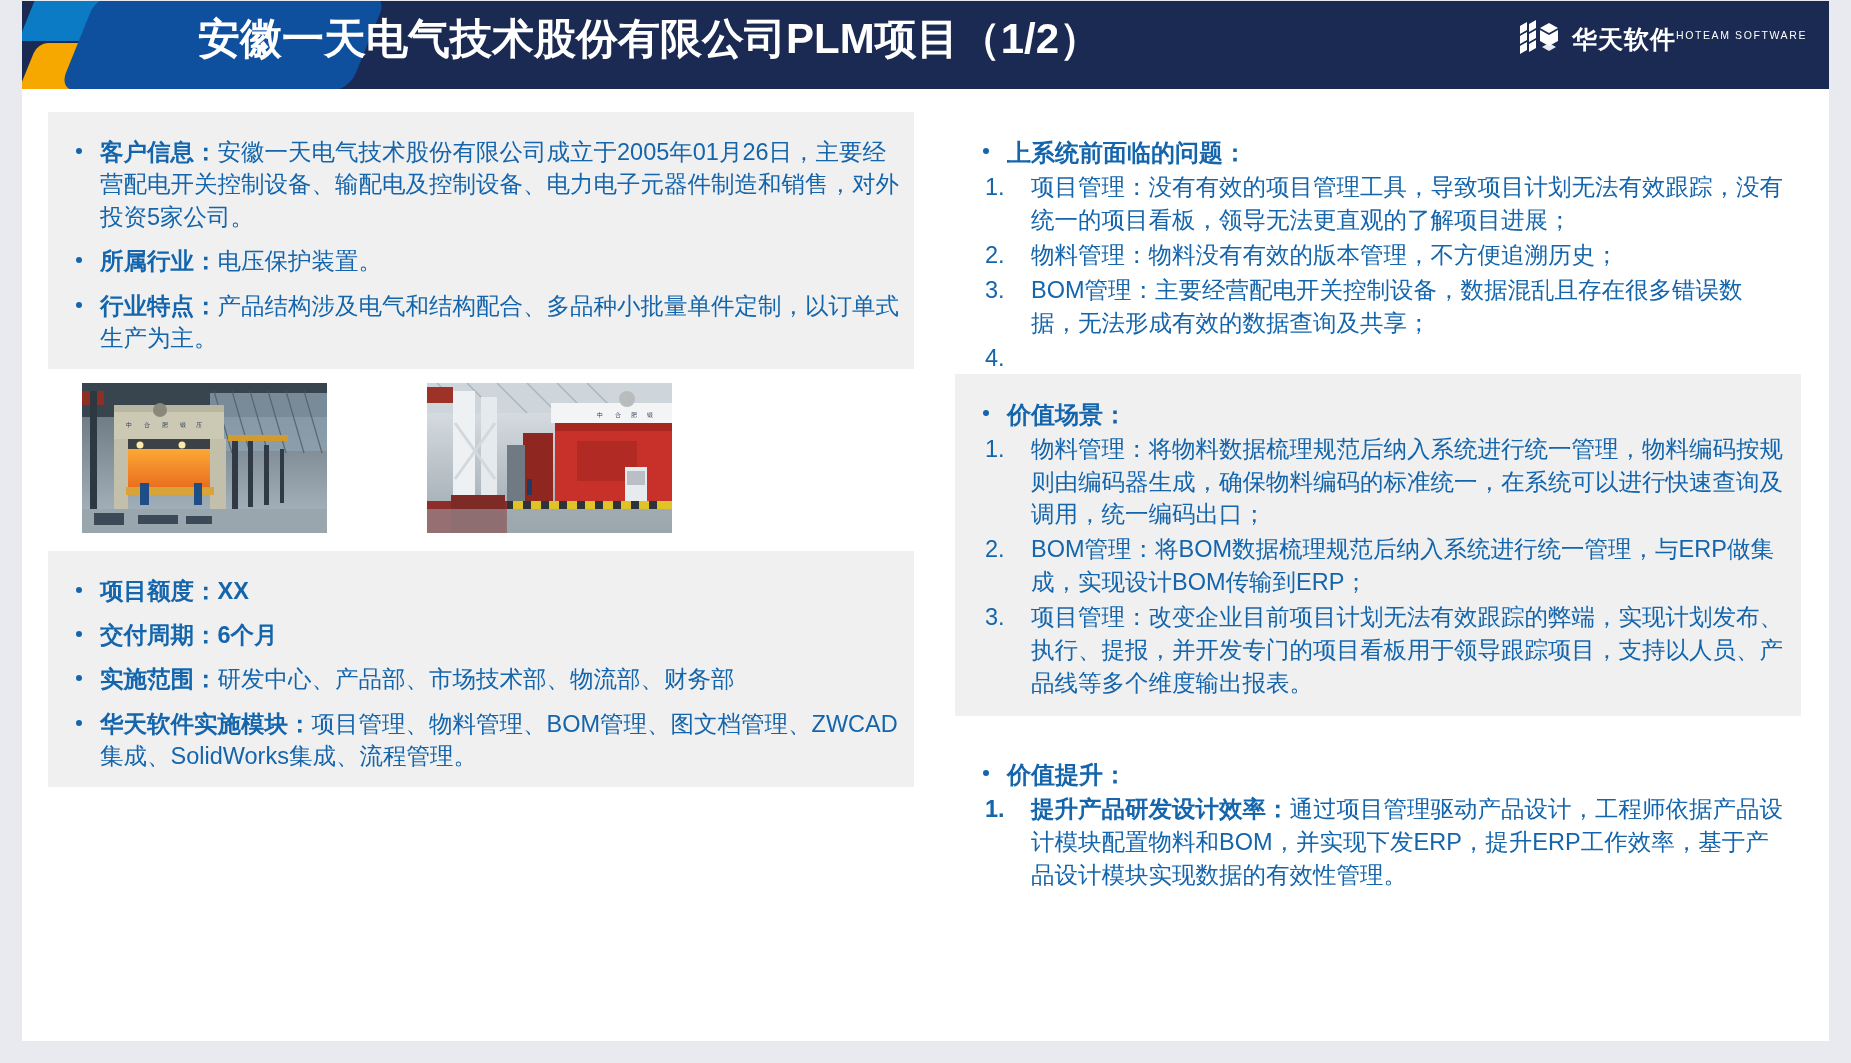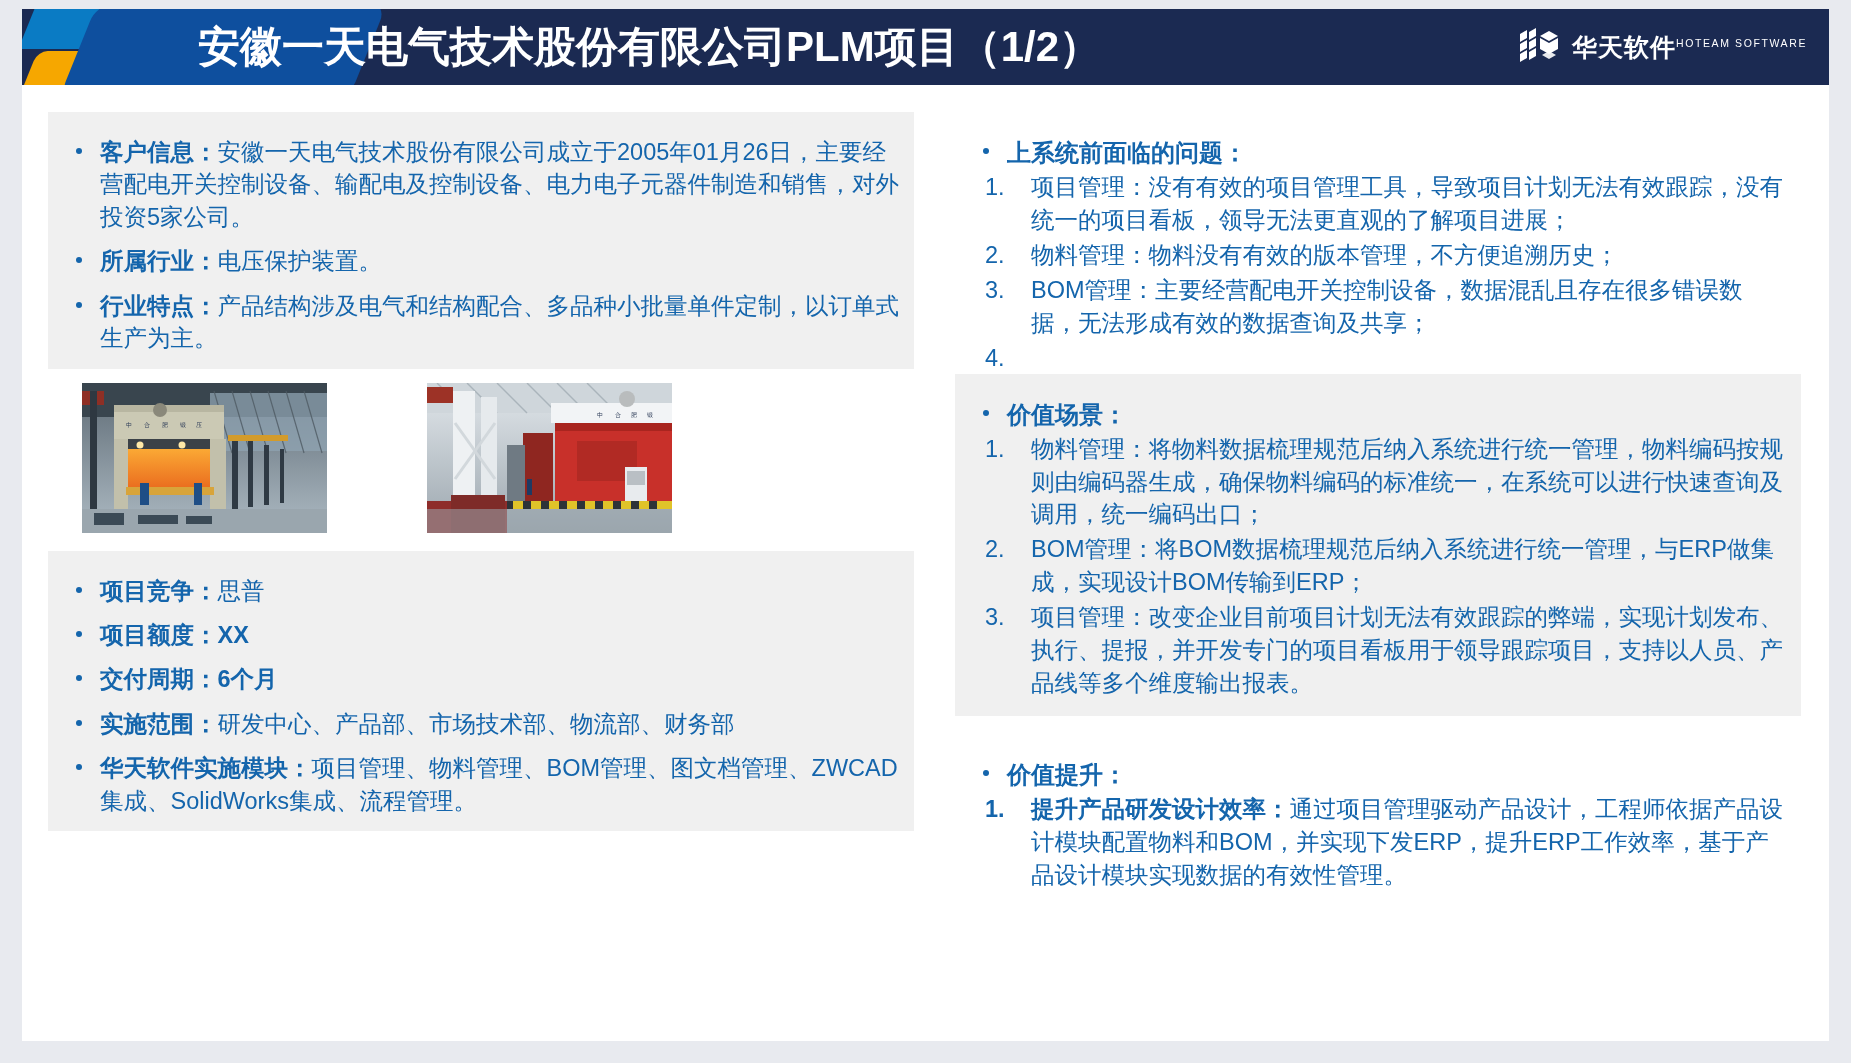--- a/index.html
+++ b/index.html
@@ -23,22 +23,22 @@
   .slide-body{
     position:absolute;
     left:22px; top:22px;
     width:1807px; height:1019px;
     background:#ffffff;
   }
 
   
   .header{
     position:absolute;
-    left:22px; top:9px;
-    width:1807px; height:76px;
+    left:22px; top:1px;
+    width:1807px; height:88px;
     background:#1b2a52;
     overflow:hidden;
   }
   .hdr-shape-yellow{
     position:absolute;
     left:6px; top:42px;
     width:130px; height:48px;
     background:#f6a700;
     transform:skewX(-22deg);
     border-radius:10px 0 0 0;
@@ -357,24 +357,20 @@
         </svg>
       </div>
     </div>
 
     <div class="gap"></div>
 
     <div class="panel">
       <ul class="blist">
         <li>
           <span class="dot"></span>
-          <span class="lbl">项目竞争：</span><span>思普</span>
-        </li>
-        <li>
-          <span class="dot"></span>
           <span class="lbl">项目额度：</span><span class="lbl">XX</span>
         </li>
         <li>
           <span class="dot"></span>
           <span class="lbl">交付周期：</span><span class="lbl">6个月</span>
         </li>
         <li>
           <span class="dot"></span>
           <span class="lbl">实施范围：</span><span>研发中心、产品部、市场技术部、物流部、财务部</span>
         </li>

